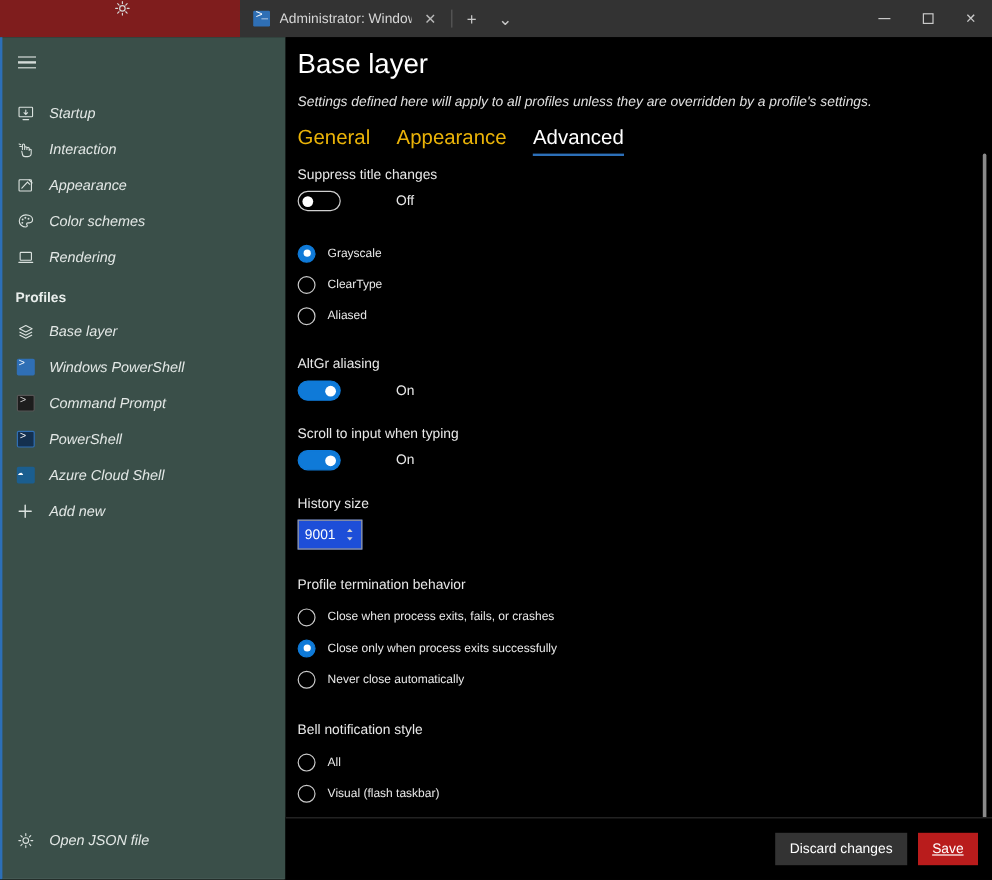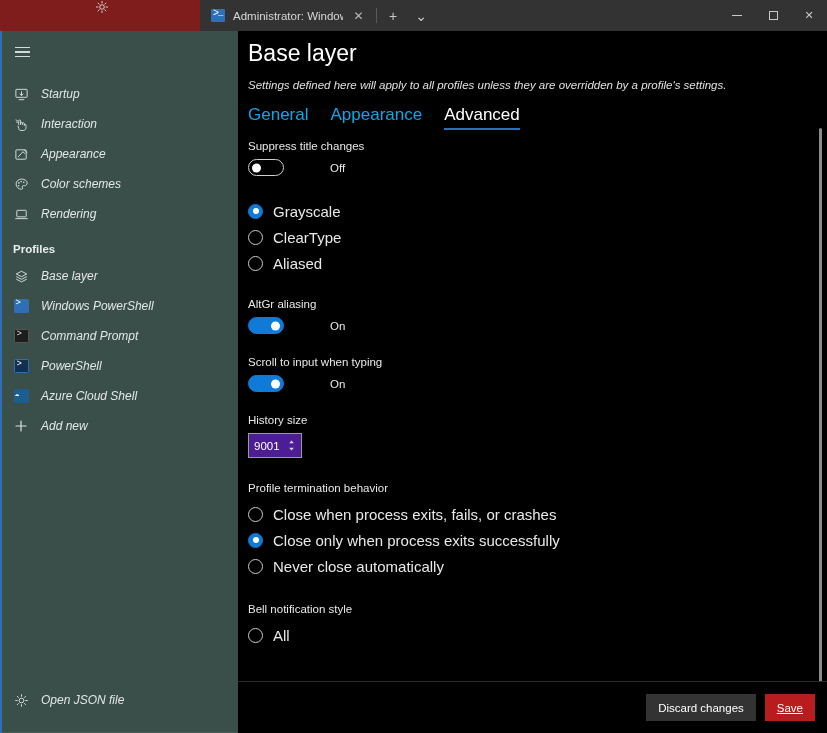--- a/index.html
+++ b/index.html
@@ -164,21 +164,21 @@
     font-size: 11.5px;
     font-style: italic;
     padding: 12px 0 0 10px;
   }
   .tabs {
     display: flex; align-items: flex-end;
     gap: 22px;
     padding: 14px 0 0 10px;
   }
   .tab-item {
-    color: #0ea5e9;
+    color: #eab308;
     font-size: 17px;
     padding-bottom: 5px;
     position: relative;
   }
   .tab-item.selected { color: #ffffff; }
   .tab-item.selected::after {
     content: "";
     position: absolute;
     left: 0; right: 0; bottom: 0;
     height: 2px;
@@ -233,26 +233,26 @@
   .radio.sel { background: #0f7ad8; border: 1.4px solid #0f7ad8; }
   .radio.sel::after {
     content: "";
     position: absolute;
     left: 50%; top: 50%;
     width: 6px; height: 6px;
     background: #ffffff;
     border-radius: 50%;
     transform: translate(-50%,-50%);
   }
-  .radio-label { color: #e8e8e8; font-size: 15px; }
+  .radio-label { color: #e8e8e8; font-size: 10px; }
 
   .spinbox {
     width: 54px; height: 25px;
     border: 1px solid #9a9a9a;
-    background: #4c1d95;
+    background: #1d4ed8;
     display: flex; align-items: center;
     padding: 0 5px;
     color: #ffffff;
     font-size: 11.5px;
   }
   .spin-val { flex: 1; }
   .spin-arrows {
     display: flex; flex-direction: column;
     align-items: center; justify-content: center;
     color: #d6d6d6; font-size: 7px; line-height: 6px;
@@ -551,20 +551,24 @@
           <span class="radio-label">Never close automatically</span>
         </div>
       </div>
 
       <div class="group" style="margin-top:24px;">
         <div class="group-label">Bell notification style</div>
         <div class="radio-row">
           <span class="radio un"></span>
           <span class="radio-label">All</span>
         </div>
+        <div class="radio-row">
+          <span class="radio un"></span>
+          <span class="radio-label">Visual (flash taskbar)</span>
+        </div>
 
       </div>
 
     </div>
 
     <div class="scrollbar-track">
       <div class="scrollbar-thumb"></div>
     </div>
   </div>
 

